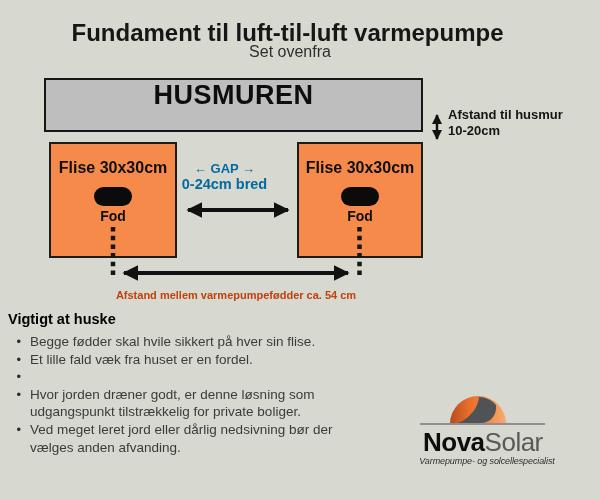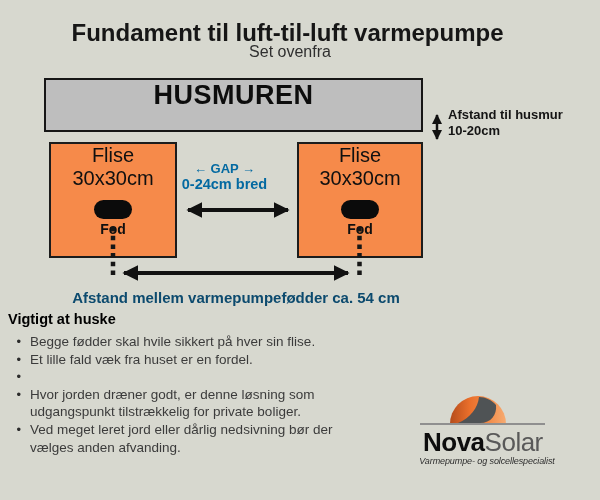--- a/index.html
+++ b/index.html
@@ -41,38 +41,38 @@
     font-size:13px;font-weight:bold;line-height:15.5px;color:#141414;
   }
   .tile{
     position:absolute;top:142px;width:128px;height:116px;
     background:var(--tile);border:2px solid #1c1c1c;
     text-align:center;
   }
   .tile.left{left:49px;}
   .tile.right{left:297px;width:126px;}
   .tile-label{
-    font-size:20px;font-weight:normal;color:#101010;
+    margin-top:15px;font-size:16px;font-weight:bold;color:#101010;
   }
   .foot-pill{
     width:38px;height:19px;border-radius:10px;background:#0b0b0b;
     margin:10px auto 0;
   }
   .foot-label{
     margin-top:2px;font-size:14px;font-weight:bold;color:#101010;
   }
   .gap-note{
     position:absolute;left:176px;top:161px;width:97px;
     text-align:center;color:#0369a1;
   }
   .gap-note .l1{font-size:13px;font-weight:bold;}
   .gap-note .l2{font-size:14.5px;font-weight:bold;margin-top:0;}
   .feet-distance-label{
     position:absolute;left:26px;top:289px;width:420px;
-    text-align:center;font-size:15px;font-weight:bold;color:#0c4a6e;
+    text-align:center;font-size:11px;font-weight:bold;color:#c2410c;
   }
   .notes{
     position:absolute;left:8px;top:311px;width:400px;
   }
   .notes-heading{
     font-size:14.5px;font-weight:bold;color:#000;margin-bottom:6px;
   }
   .note-item{
     display:flex;gap:9px;
     font-size:13.5px;line-height:17.6px;color:#3b3b3b;

